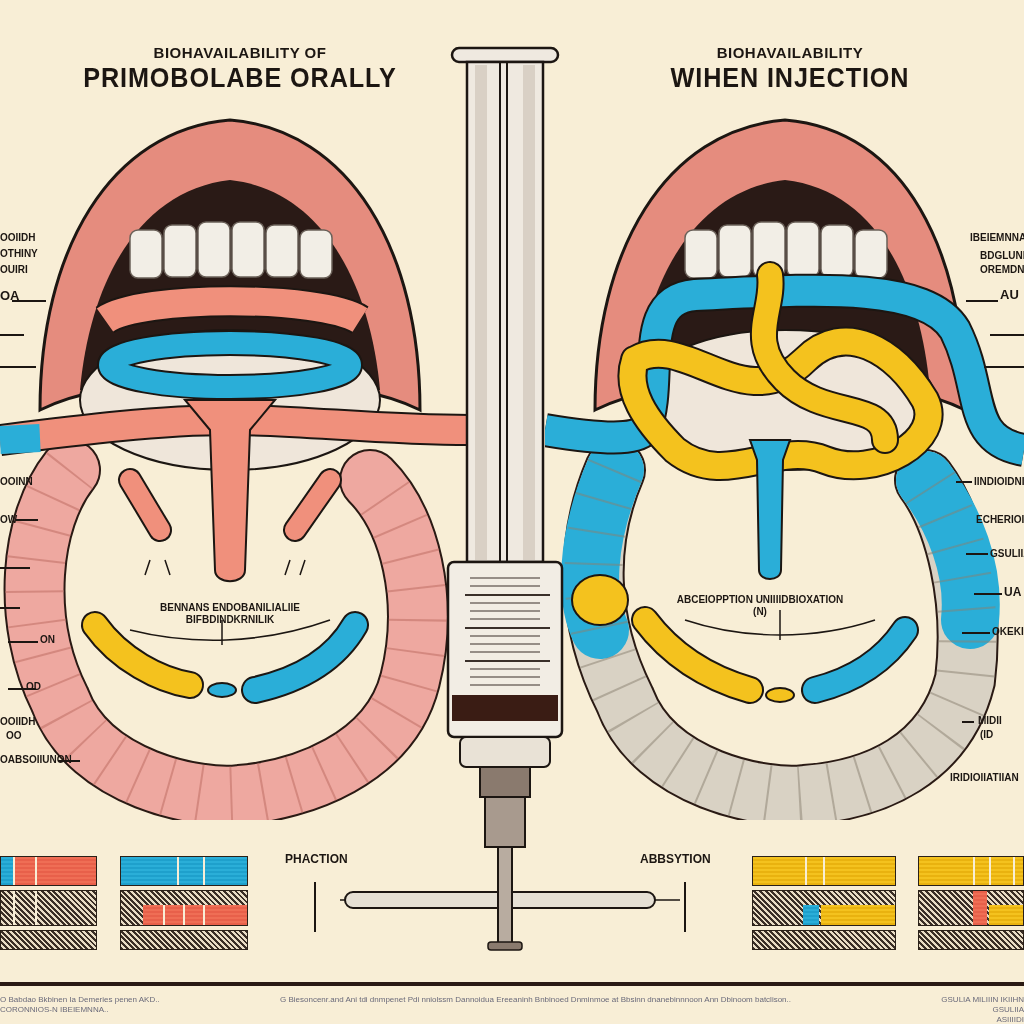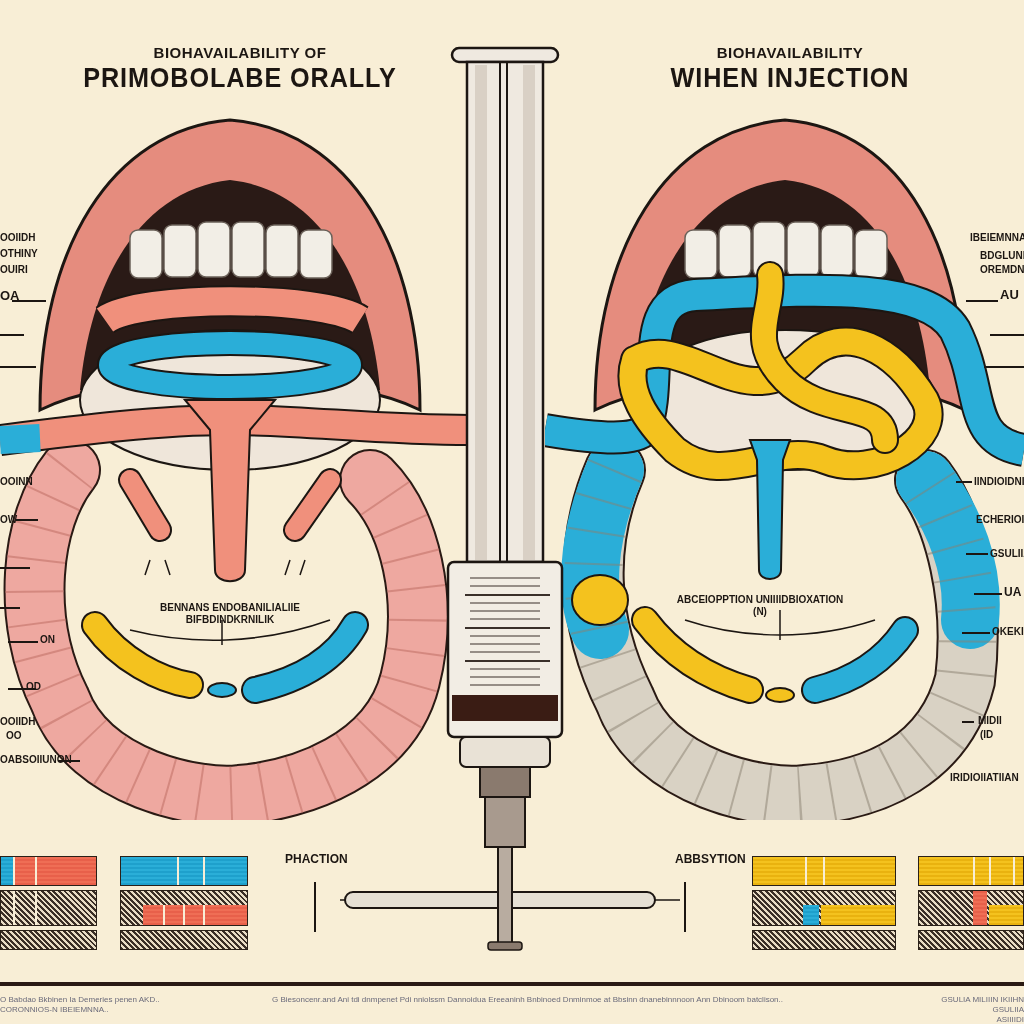--- a/index.html
+++ b/index.html
@@ -220,21 +220,21 @@
 <div class="abs caption" style="left:140px;top:602px;width:180px;">
   <div>BENNANS ENDOBANILIALIIE</div>
   <div>BIFBDINDKRNILIK</div>
 </div>
 <div class="abs caption" style="left:650px;top:594px;width:220px;">
   <div>ABCEIOPPTION UNIIIIDBIOXATION</div>
   <div>(N)</div>
 </div>
 
 <div class="abs" style="left:285px;top:852px;font-weight:700;font-size:12px;">PHACTION</div>
-<div class="abs" style="left:675px;top:852px;font-weight:700;font-size:12px;">ABBSYTION</div>
+<div class="abs" style="left:640px;top:852px;font-weight:700;font-size:12px;">ABBSYTION</div>
 
 <div>
   <div class="bar" style="left:0;top:856px;width:97px;height:30px;">
     <div class="abs blue" style="left:0;top:0;width:12px;height:100%;"></div>
     <div class="abs red" style="left:14px;top:0;right:0;height:100%;"></div>
     <div class="divider" style="left:34px;"></div>
   </div>
   <div class="bar hatch" style="left:0;top:890px;width:97px;height:36px;">
       <div class="divider" style="left:12px;"></div>
       <div class="divider" style="left:34px;"></div>
@@ -279,17 +279,17 @@
     <div class="abs yellow" style="left:70px;top:14px;right:0;bottom:0;"></div>
   </div>
   <div class="bar hatch" style="left:918px;top:930px;width:106px;height:20px;"></div>
 </div>
 
 <div class="abs" style="left:0;top:982px;width:1024px;height:4px;background:#2a1a14;"></div>
 <div class="abs footer-text" style="left:0;top:995px;">
   <div>O Babdao Bkbinen Ia Demeries penen AKD..</div>
   <div>CORONNIOS-N IBEIEMNNA..</div>
 </div>
-<div class="abs footer-text" style="left:272px;top:995px;white-space:nowrap;text-align:center;">G Biesoncenr.and Ani tdi dnmpenet Pdi nniolssm Dannoidua Ereeaninh Bnbinoed Dnminmoe at Bbsinn dnanebinnnoon Ann Dbinoom batclison..</div>
+<div class="abs footer-text" style="left:280px;top:995px;white-space:nowrap;text-align:center;">G Biesoncenr.and Ani tdi dnmpenet Pdi nniolssm Dannoidua Ereeaninh Bnbinoed Dnminmoe at Bbsinn dnanebinnnoon Ann Dbinoom batclison..</div>
 <div class="abs footer-text" style="left:910px;top:995px;text-align:right;width:114px;">
   <div>GSULIA MILIIIN IKIIHN GSULIIA</div>
   <div>ASIIIIDI</div>
 </div>
 
 </body></html>

